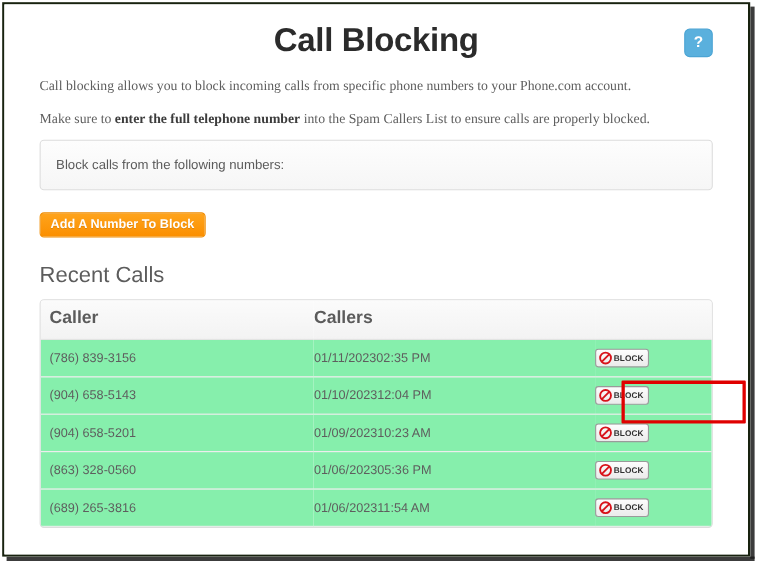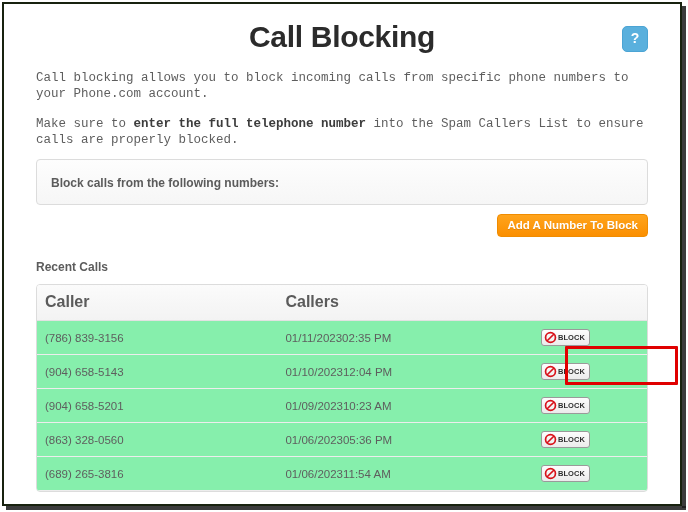--- a/index.html
+++ b/index.html
@@ -100,62 +100,61 @@
     letter-spacing: -0.3px;
     font-family: "Liberation Sans", sans-serif;
     text-align: center;
   }
 
   p.intro {
     margin: 14px 0 0 0;
     font-size: 12.5px;
     line-height: 16px;
     color: #5e5e5e;
-    font-family: Liberation Mono, monospace;
+    font-family: Liberation Serif, serif;
   }
   p.intro b { color: #3c3c3c; font-weight: bold; }
 
   h2.section-title {
     margin: 22px 0 0 0;
     font-size: 19px;
     font-weight: bold;
     color: #3a3a3a;
     font-family: "Liberation Sans", sans-serif;
   }
 
   h2.section-title.recent {
     margin-top: 24px;
-    font-size: 12px;
-    font-weight: bold;
+    font-size: 20px;
+    font-weight: normal;
     color: #5c5c5c;
   }
 
   
   .panel {
     margin-top: 11px;
     border: 1px solid #dcdcdc;
     border-radius: 4px;
     background: #fafafa;
     background: linear-gradient(#fdfdfd, #f6f6f6);
     height: 46px;
     box-sizing: border-box;
     padding: 13px 0 0 14px;
   }
   .panel-label {
     font-size: 12px;
-    font-weight: bold;
+    font-weight: normal;
     color: #5b5b5b;
     font-family: "Liberation Sans", sans-serif;
   }
 
   
   .btn-row {
-    margin-top: 9px;
+    margin-top: 20px;
     height: 22px;
-    text-align: right;
   }
   .btn-orange {
     display: inline-block;
     background: linear-gradient(#ffa41c, #fb8f00);
     border: 1px solid #f08c00;
     border-radius: 4px;
     color: #ffffff;
     font-size: 11.5px;
     font-weight: bold;
     padding: 4px 9px 5px 9px;

